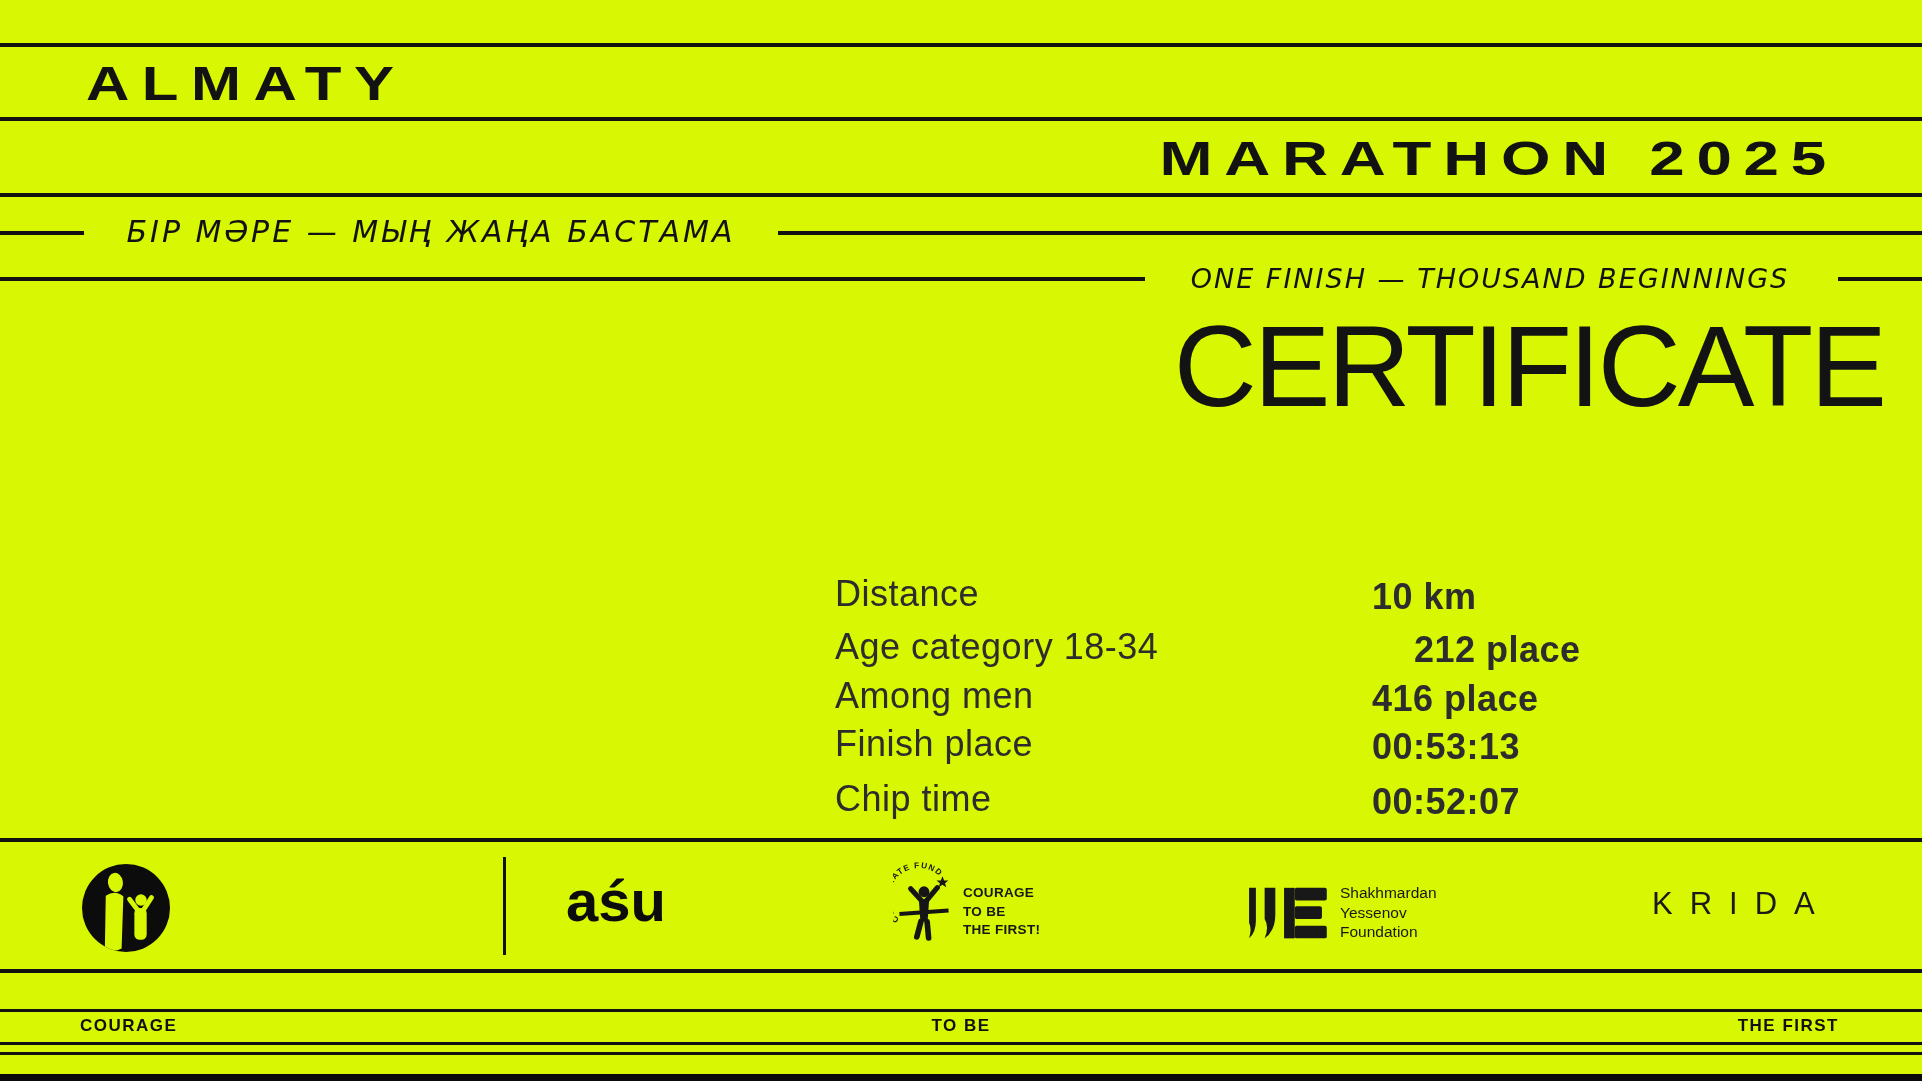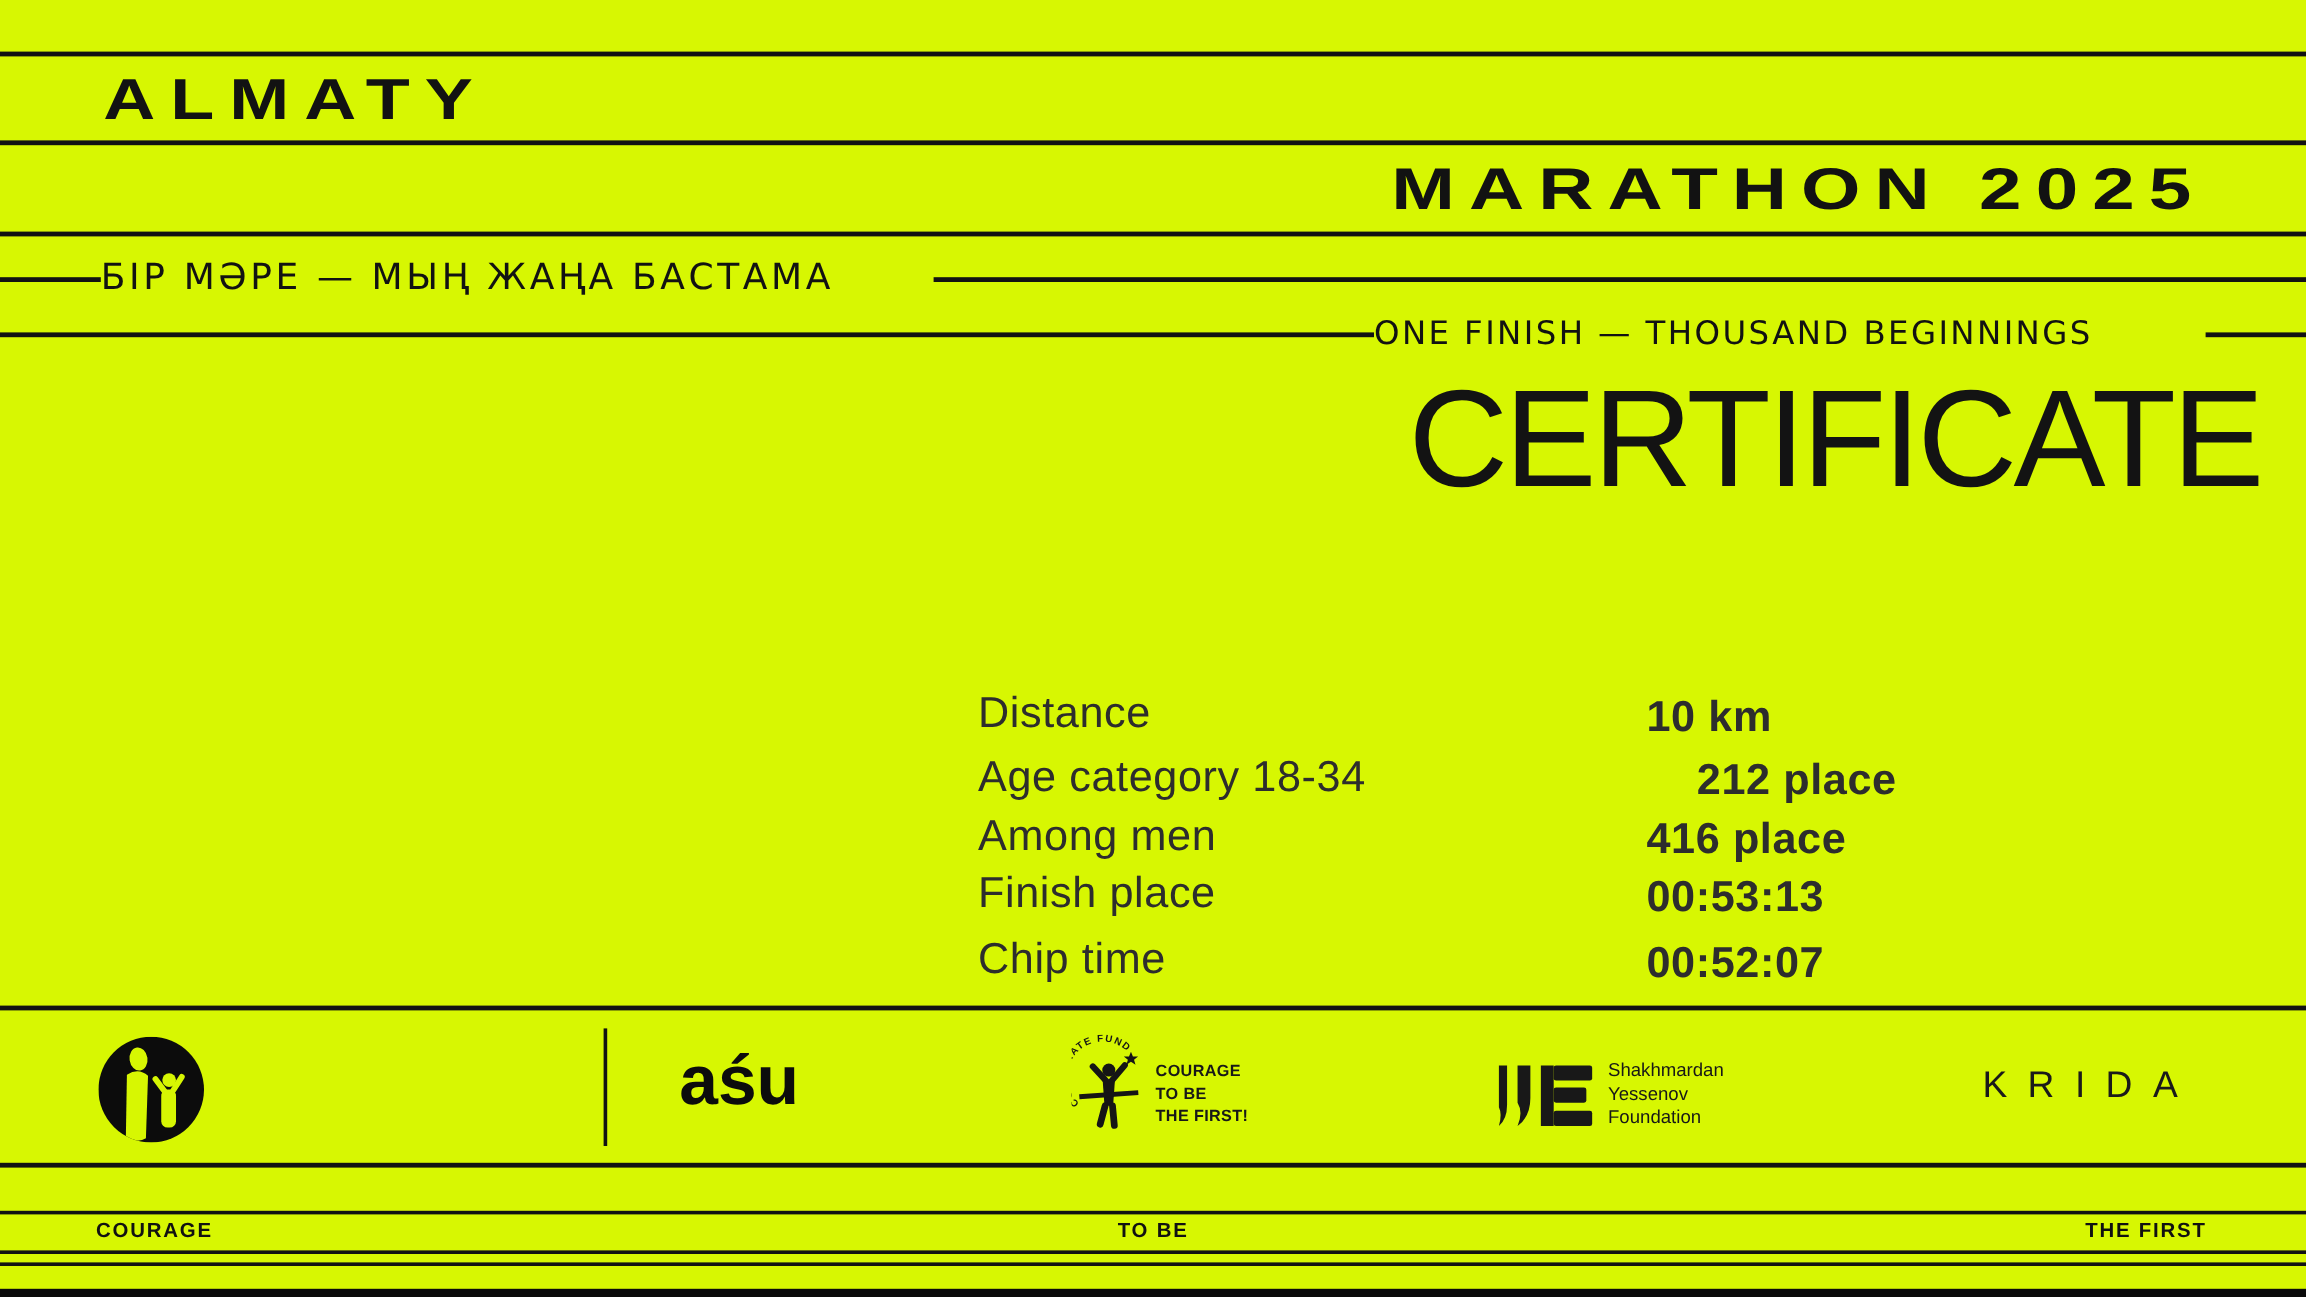--- a/index.html
+++ b/index.html
@@ -21,39 +21,39 @@
     font-size:48px;font-weight:700;letter-spacing:10px;
     transform:scaleX(1.25);transform-origin:left center;
   }
   .event{
     right:84px;top:130px;
     font-size:49px;font-weight:700;letter-spacing:9px;
     transform:scaleX(1.3);transform-origin:right center;
   }
   .slogan{
     font-family:"DejaVu Sans",sans-serif;
-    text-align:left;
+    font-style:italic;text-align:center;
   }
   .slogan.kk{left:84px;width:694px;top:214px;font-size:30px;letter-spacing:3px;}
   .slogan.en{left:1145px;width:690px;top:263px;font-size:27px;letter-spacing:2px;}
   .cert-title{
     right:38px;top:300px;
     font-size:115px;font-weight:400;letter-spacing:-3px;
     color:#131313;
   }
   .name{
     left:815px;top:466px;
     font-size:46px;font-weight:700;letter-spacing:1.5px;
     color:#2e2e2e;
   }
   .row-label,.row-value{
     position:absolute;white-space:nowrap;
     font-size:36px;font-weight:400;color:#2d2d2d;letter-spacing:0.5px;
   }
-  .row-label{left:815px;text-align:right;}
+  .row-label{left:835px;text-align:right;}
   .row-value{left:1372px;font-weight:bold;}
 
   .kaspi-word{left:192px;top:876px;font-size:52px;font-weight:700;letter-spacing:-0.5px;color:#0c0c0c;}
   .vdiv{position:absolute;left:503px;top:857px;width:3px;height:98px;background:#121212;}
   .asu-word{left:566px;top:867px;font-size:58px;font-weight:700;color:#0c0c0c;}
   .cf-motto{
     position:absolute;left:963px;top:884px;
     font-size:13.5px;line-height:18.5px;font-weight:700;letter-spacing:0.3px;color:#181818;
   }
   .ye-name{

